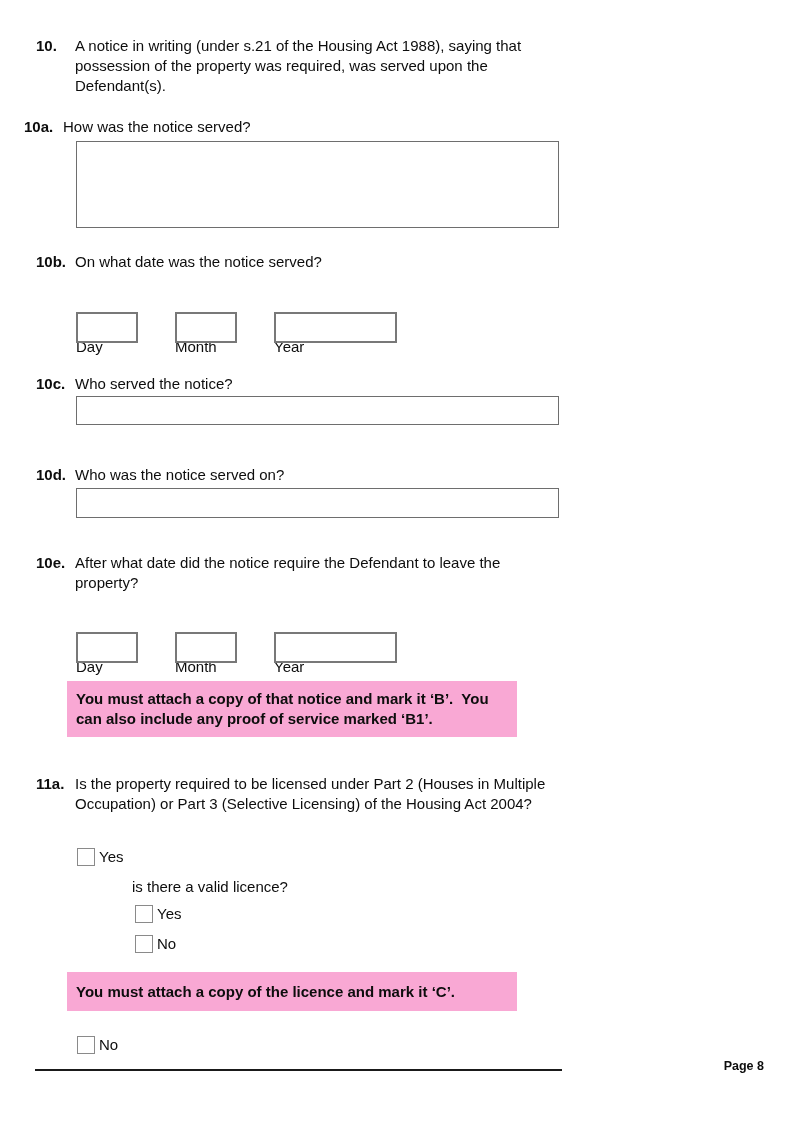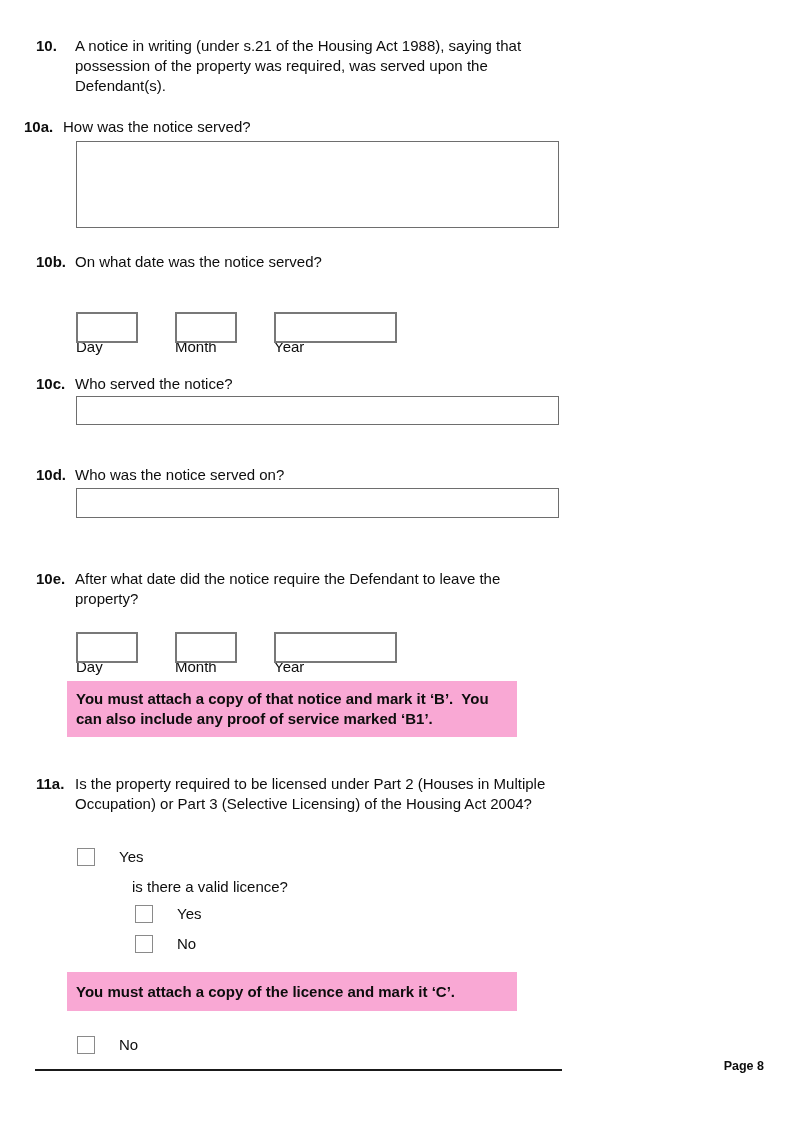--- a/index.html
+++ b/index.html
@@ -15,21 +15,21 @@
     border:1.5px solid #6e6e6e;font-family:"Liberation Sans",sans-serif;
     font-size:15px;color:#0d0d0d;padding:2px 6px;resize:none;outline:none;
   }
   .date-group{position:absolute;}
   .date-label{position:absolute;top:0;font-size:15px;line-height:15px;margin-top:47px;}
   .date-input{
     position:absolute;top:20px;height:31px;box-sizing:border-box;
     background:#fff;border:2px solid #787878;outline:none;
     font-family:"Liberation Sans",sans-serif;font-size:15px;padding:0 5px;
   }
-  .cb-row{position:absolute;display:flex;align-items:flex-start;gap:24px;font-size:15px;line-height:18px;}
+  .cb-row{position:absolute;display:flex;align-items:flex-start;gap:4px;font-size:15px;line-height:18px;}
   .cb{
     width:18px;height:18px;appearance:none;-webkit-appearance:none;
     border:1.5px solid #8a8a8a;background:#fff;margin:0;flex:0 0 auto;cursor:pointer;
   }
   .cb:checked{background:#fff;}
   .sub-question{position:absolute;font-size:15px;line-height:18px;}
   .notice{
     position:absolute;left:67px;width:450px;box-sizing:border-box;
     background:#f9a8d4;font-weight:bold;font-size:15px;line-height:20px;
     padding:8px 12px 8px 9px;white-space:pre-wrap;
@@ -71,21 +71,21 @@
     <span class="qtext">Who served the notice?</span>
   </div>
   <input type="text" class="txtbox" style="left: 76px; top: 396px; width: 483px; height: 29px;">
 
   <div class="q" style="left:36px;top:465px;width:530px;">
     <span class="qlabel">10d.</span>
     <span class="qtext">Who was the notice served on?</span>
   </div>
   <input type="text" class="txtbox" style="left: 76px; top: 488px; width: 483px; height: 30px;">
 
-  <div class="q" style="left:36px;top:569px;width:530px;">
+  <div class="q" style="left:36px;top:553px;width:530px;">
     <span class="qlabel">10e.</span>
     <span class="qtext">After what date did the notice require the Defendant to leave the property?</span>
   </div>
   <div class="date-group" style="left:76px;top:612px;width:330px;height:53px;">
     <span class="date-label" style="left:0;">Day</span>
     <span class="date-label" style="left:99px;">Month</span>
     <span class="date-label" style="left:198px;">Year</span>
     <input type="text" class="date-input" style="left: 0px; width: 62px;">
     <input type="text" class="date-input" style="left: 99px; width: 62px;">
     <input type="text" class="date-input" style="left: 198px; width: 123px;">

